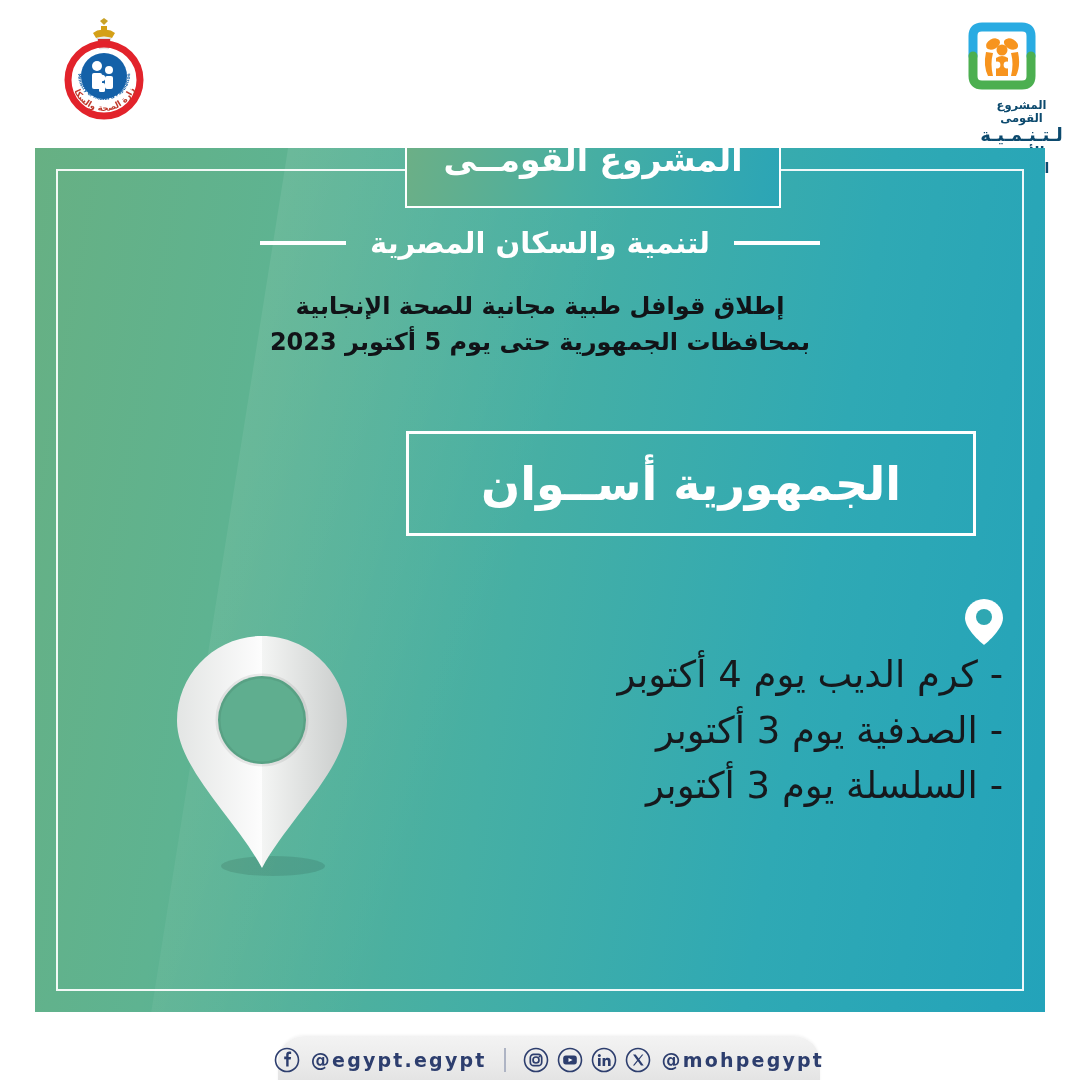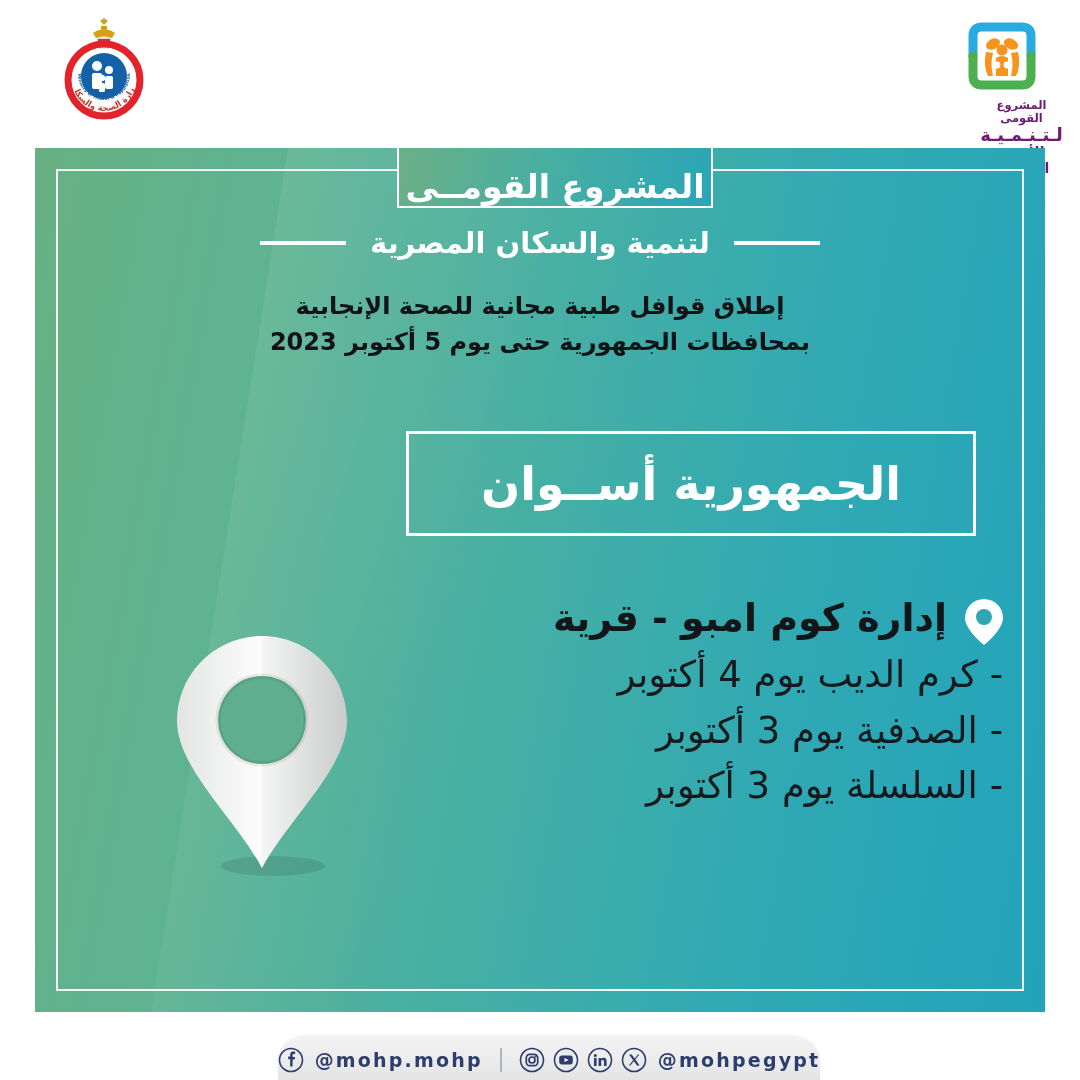--- a/index.html
+++ b/index.html
@@ -21,21 +21,21 @@
 
   .logo-project {
     position:absolute; right:22px; top:22px;
     width:112px; height:134px;
     display:flex; flex-direction:column; align-items:center;
   }
   .logo-project .mark { width:78px; height:72px; }
   .logo-project .mark svg { width:100%; height:100%; display:block; }
   .logo-project .ltxt {
     margin-top:5px; text-align:center; line-height:1.12;
-    color:#701a75; font-weight:bold;margin-left:39px;
+    color:#0c4a6e; font-weight:bold;margin-left:39px;
   }
   .logo-project .l1 { font-size:11.5px; letter-spacing:.2px; }
   .logo-project .l2 { font-size:18px; letter-spacing:1.4px; }
   .logo-project .l3 { font-size:14px; }
 
   
   .card {
     position:absolute;
     left:35px; top:148px; width:1010px; height:864px;
     background:linear-gradient(100deg,#67B083 0%, #5EB391 22%, #46AFA4 48%, #2FA9B4 74%, #23A3BA 100%);
@@ -50,25 +50,25 @@
   
   .card-sheen {
     position:absolute; left:18%; top:-12%; width:36%; height:128%;
     background:linear-gradient(100deg, rgba(255,255,255,.085), rgba(255,255,255,0) 70%);
     transform:skewX(-9deg);
     pointer-events:none;
   }
 
   
   .banner {
-    position:absolute; left:362px; top:-10px;
-    width:316px; height:70px;
+    position:absolute; left:370px; top:-10px;
+    width:376px; height:70px;
     background:linear-gradient(100deg,#6CAF86 0%, #49AFA1 45%, #2BA5B6 100%);
     border:2.5px solid #ffffff;
-    display:flex; align-items:flex-end; justify-content:center;
+    display:flex; align-items:flex-start; justify-content:center;
     z-index:4;
   }
   .banner-text {
     color:#ffffff; font-size:33px; font-weight:bold;
     letter-spacing:.3px; direction:rtl; white-space:nowrap;
   }
 
   
   .sub-line {
     position:absolute; left:0; right:0; top:78px;
@@ -267,36 +267,35 @@
   </div>
 
   <div class="loc-block">
     <div class="loc-head">
       <span class="loc-pin">
         <svg viewBox="0 0 42 50" xmlns="http://www.w3.org/2000/svg">
           <path d="M21,2 C10.5,2 2,10.5 2,21 C2,33 21,48 21,48 C21,48 40,33 40,21 C40,10.5 31.5,2 21,2 Z" fill="#ffffff"></path>
           <circle cx="21" cy="20" r="8" fill="#2FA7B2"></circle>
         </svg>
       </span>
-      <span class="loc-title">إدارة كوم امبو - قرية</span>
     </div>
     <div class="loc-item">- كرم الديب يوم 4 أكتوبر</div>
     <div class="loc-item">- الصدفية يوم 3 أكتوبر</div>
     <div class="loc-item">- السلسلة يوم 3 أكتوبر</div>
   </div>
 </div>
 
 <div class="footer">
   <span class="sicon">
     <svg viewBox="0 0 26 26" xmlns="http://www.w3.org/2000/svg">
       <circle cx="13" cy="13" r="11.5" fill="none" stroke="#2D3E6E" stroke-width="1.6"></circle>
       <path d="M14.6,12.6 h2.1 l.35,-2.7 h-2.45 v-1.5 c0,-.8 .25,-1.3 1.35,-1.3 h1.2 V4.7 c-.25,-.03 -1,-.1 -1.85,-.1 c-1.85,0 -3.1,1.1 -3.1,3.2 v1.8 h-2 v2.7 h2 v7.1 h2.4 Z" fill="#2D3E6E"></path>
     </svg>
   </span>
-  <span class="handle">@mohp.mohp</span>
+  <span class="handle">@egypt.egypt</span>
 
   <span class="vdiv"></span>
 
   <span class="grp">
     <span class="sicon">
       <svg viewBox="0 0 26 26" xmlns="http://www.w3.org/2000/svg">
         <circle cx="13" cy="13" r="11.5" fill="none" stroke="#2D3E6E" stroke-width="1.6"></circle>
         <rect x="7.3" y="7.3" width="11.4" height="11.4" rx="3.4" fill="none" stroke="#2D3E6E" stroke-width="1.7"></rect>
         <circle cx="13" cy="13" r="3" fill="none" stroke="#2D3E6E" stroke-width="1.7"></circle>
         <circle cx="16.6" cy="9.5" r="1.05" fill="#2D3E6E"></circle>

